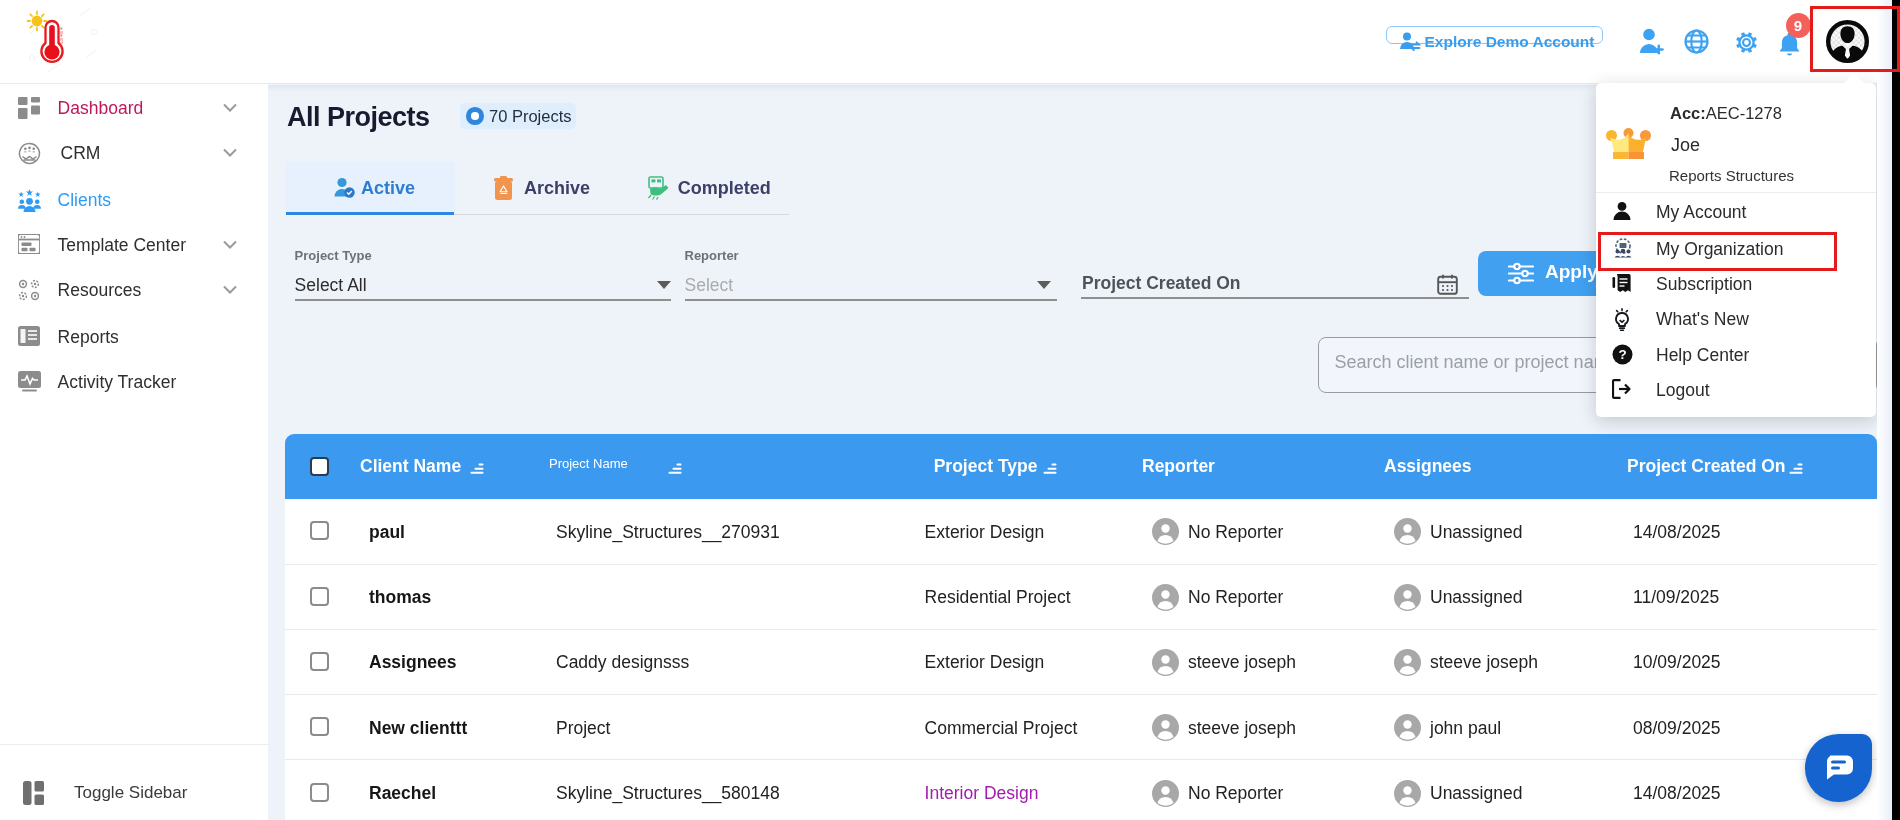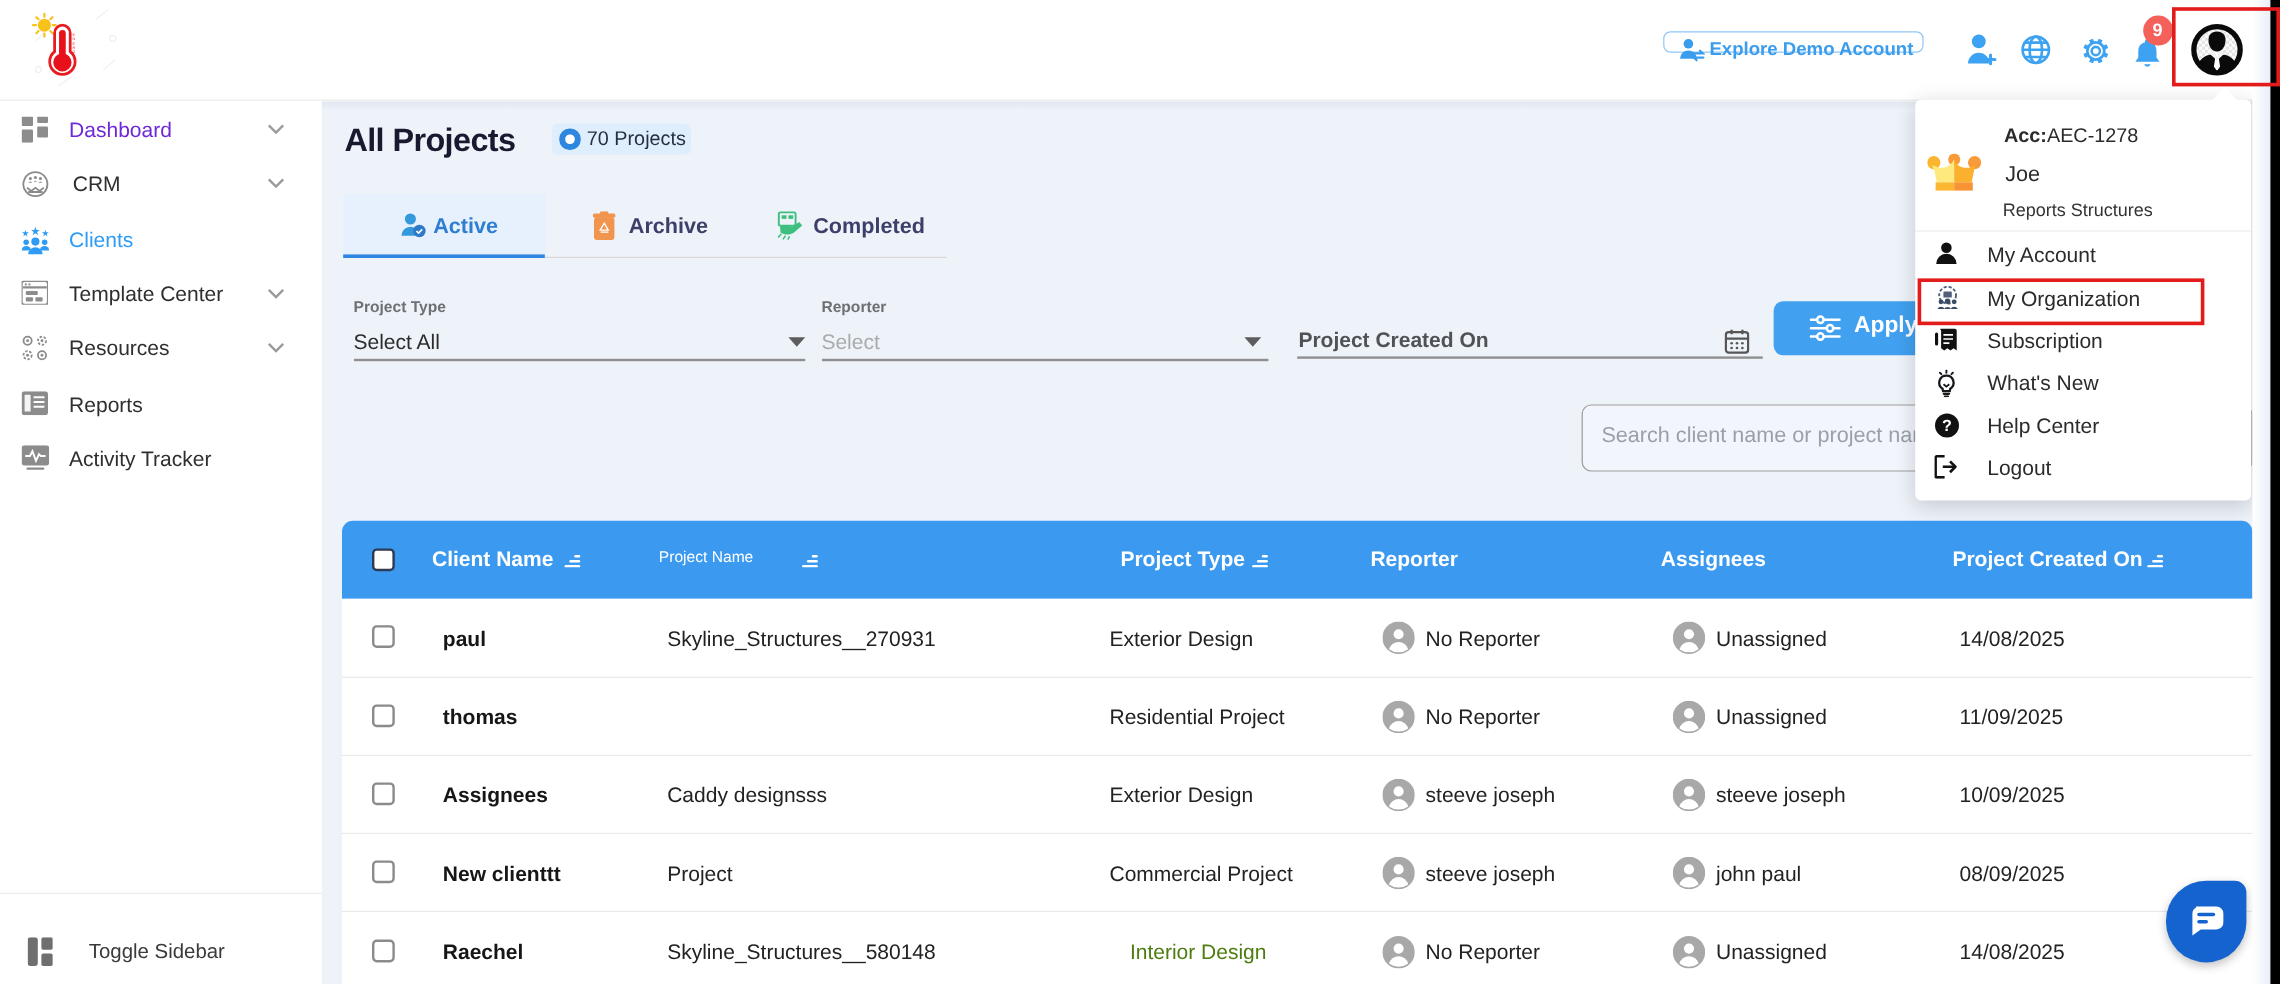--- a/index.html
+++ b/index.html
@@ -121,21 +121,21 @@
 </svg>
 
 <div class="abs" style="left:0; top:84px; width:268px; height:736px; background:#fff;"></div>
 <div id="menu">
     <div class="abs" style="left:18px; top:97px; width:24px; height:24px;"><svg width="22" height="22" viewBox="0 0 22 22" fill="#8c8c8c">
         <rect x="0" y="0" width="9.5" height="8" rx="1"></rect>
         <rect x="13" y="0" width="9" height="5.5" rx="1"></rect>
         <rect x="0" y="11" width="9.5" height="11" rx="1"></rect>
         <rect x="13" y="8.5" width="9" height="9" rx="1"></rect>
       </svg></div>
-    <div class="abs" style="left:57.6px; top:98px; font-size:17.5px; color:#6d28d9;">Dashboard</div>
+    <div class="abs" style="left:57.6px; top:98px; font-size:17.5px; color:#be185d;">Dashboard</div>
     <svg class="abs" style="left:222px; top:103px;" width="16" height="10" viewBox="0 0 16 10" fill="none" stroke="#9a9a9a" stroke-width="2">
       <path d="M2 1.5 l6 6 6-6"></path>
     </svg>
     <div class="abs" style="left:18px; top:142.2px; width:24px; height:24px;"><svg width="23" height="23" viewBox="0 0 23 23" fill="none" stroke="#8a8a8a">
         <path d="M11.5 1.5 a10 10 0 0 1 10 10 a10 10 0 0 1 -2.5 6.6 a10 10 0 0 1 -15 0 A10 10 0 0 1 11.5 1.5" stroke-width="1.5"></path>
         <g fill="#8a8a8a" stroke="none">
           <circle cx="7.3" cy="6.8" r="1.3"></circle>
           <circle cx="11.5" cy="5.9" r="1.3"></circle>
           <circle cx="15.7" cy="6.8" r="1.3"></circle>
           <path d="M5.8 10.2 a2 2 0 0 1 3 0 Z M10 9.4 a2 2 0 0 1 3 0 Z M14.2 10.2 a2 2 0 0 1 3 0 Z"></path>
@@ -388,21 +388,21 @@
         <circle cx="13.5" cy="13.5" r="13.5" fill="#a8a8a8"></circle>
         <circle cx="13.5" cy="10.5" r="4.2" fill="#fff"></circle>
         <path d="M5.5 23 a8.3 8.3 0 0 1 16 0 a13.5 13.5 0 0 1 -16 0 Z" fill="#fff"></path>
       </svg></div>
     <div class="abs" style="left:1430px; top:717.7499999999999px; font-size:17.5px; color:#222;">john paul</div>
     <div class="abs" style="left:1633px; top:717.7499999999999px; font-size:17.5px; color:#222;">08/09/2025</div>
     <div class="abs" style="left:285px; top:760.3999999999999px; width:1591.5px; height:59.600000000000136px; background:#fff;"></div>
     <div class="abs" style="left:310px; top:782.5499999999998px; width:19px; height:19px; border:2.4px solid #8b8b8b; border-radius:4px; background:#fff;"></div>
     <div class="abs" style="left:369px; top:783.0499999999998px; font-size:17.5px; font-weight:bold; color:#161616;">Raechel</div>
     <div class="abs" style="left:556px; top:783.0499999999998px; font-size:17.5px; color:#222;">Skyline_Structures__580148</div>
-    <div class="abs" style="left:924.6px; top:783.0499999999998px; font-size:17.5px; color:#4d7c0f;margin-left:17px;">Interior Design</div>
+    <div class="abs" style="left:924.6px; top:783.0499999999998px; font-size:17.5px; color:#a21caf;">Interior Design</div>
     <div class="abs" style="left:1152px; top:779.5499999999998px;"><svg width="27" height="27" viewBox="0 0 27 27">
         <circle cx="13.5" cy="13.5" r="13.5" fill="#a8a8a8"></circle>
         <circle cx="13.5" cy="10.5" r="4.2" fill="#fff"></circle>
         <path d="M5.5 23 a8.3 8.3 0 0 1 16 0 a13.5 13.5 0 0 1 -16 0 Z" fill="#fff"></path>
       </svg></div>
     <div class="abs" style="left:1188px; top:783.0499999999998px; font-size:17.5px; color:#222;">No Reporter</div>
     <div class="abs" style="left:1394px; top:779.5499999999998px;"><svg width="27" height="27" viewBox="0 0 27 27">
         <circle cx="13.5" cy="13.5" r="13.5" fill="#a8a8a8"></circle>
         <circle cx="13.5" cy="10.5" r="4.2" fill="#fff"></circle>
         <path d="M5.5 23 a8.3 8.3 0 0 1 16 0 a13.5 13.5 0 0 1 -16 0 Z" fill="#fff"></path>

